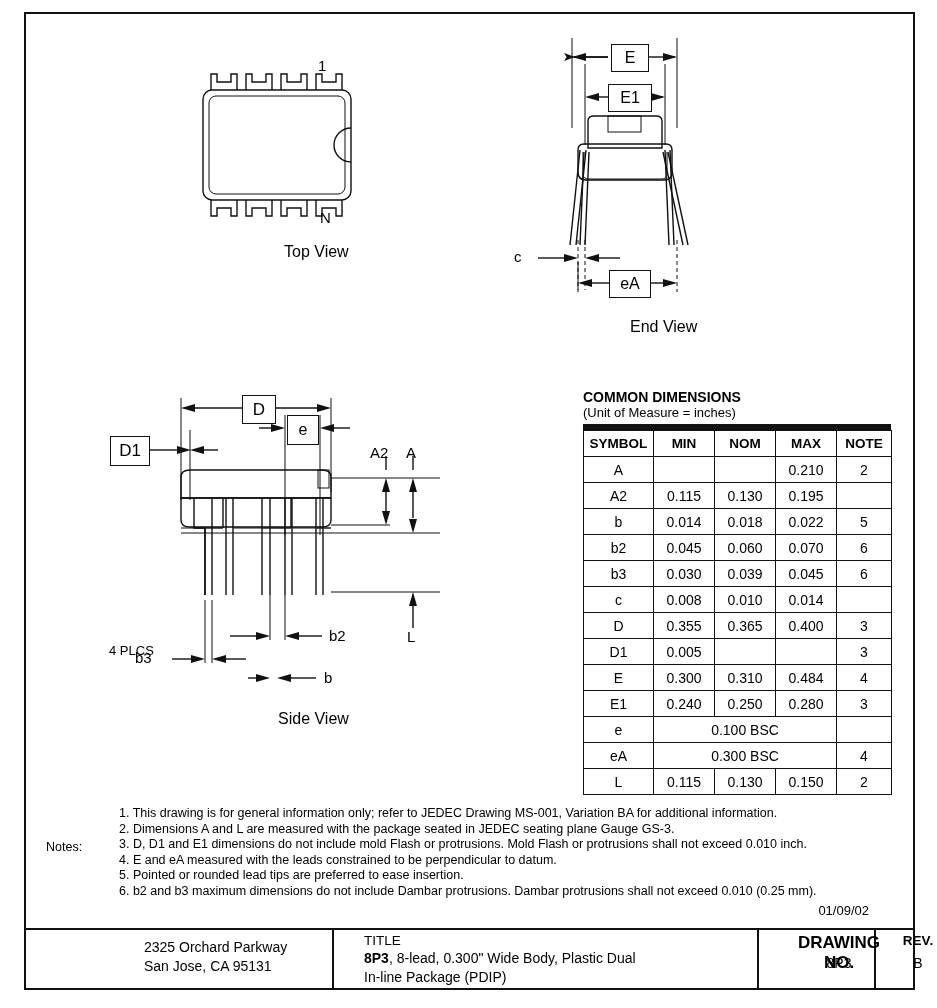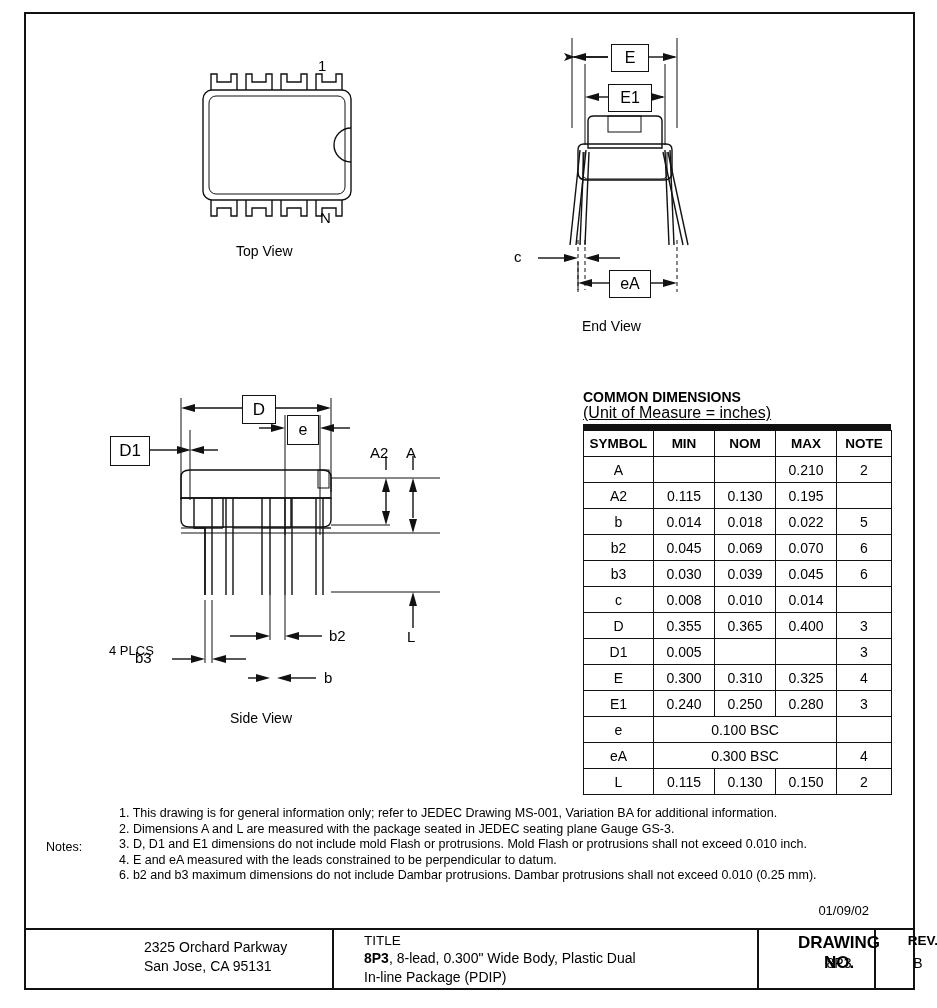--- a/index.html
+++ b/index.html
@@ -28,41 +28,41 @@
   .col-sym{width:70px;}
   .col-num{width:61px;}
   .col-note{width:55px;}
   .tbl-topbar{
     position:absolute;left:583px;top:424px;width:308px;height:6px;background:#111;
   }
   .tbl-title{
     position:absolute;left:583px;top:389px;width:308px;text-align:left;
     font-size:14px;font-weight:bold;line-height:16px;
   }
-  .tbl-sub{font-weight:normal;font-size:16px;text-decoration:underline;}
+  .tbl-sub{font-weight:normal;font-size:13px;}
   .notes-label{position:absolute;left:46px;top:840px;font-size:12.5px;}
   .notes-list{position:absolute;left:100px;top:806px;font-size:12.5px;line-height:15.6px;margin-left:19px;}
   .notes-list div{white-space:nowrap;}
   .date{position:absolute;left:0;top:903px;width:891px;text-align:right;font-size:13px;}
   .date-inner{padding-right:22px;text-align:center;}
 
   
   .titleblock{position:absolute;left:24px;top:928px;width:891px;height:56px;}
   .tb-div{position:absolute;top:0;width:2px;height:62px;background:#111;}
   .tb-addr{position:absolute;left:120px;top:10px;font-size:14px;line-height:19px;}
   .tb-title-lbl{position:absolute;left:340px;top:5px;font-size:13.5px;font-weight:normal;}
   .tb-title-txt{position:absolute;left:340px;top:21px;font-size:14px;line-height:19px;}
   .tb-dno-lbl{position:absolute;left:757px;top:5px;width:116px;text-align:center;font-size:17px;font-weight:bold;}
   .tb-dno-val{position:absolute;left:757px;top:27px;width:116px;text-align:center;font-size:14px;}
-  .tb-rev-lbl{position:absolute;left:874px;top:5px;width:40px;text-align:right;font-size:13.5px;font-weight:bold;}
+  .tb-rev-lbl{position:absolute;left:874px;top:5px;width:40px;text-align:center;font-size:13.5px;font-weight:bold;}
   .tb-rev-val{position:absolute;left:874px;top:27px;width:40px;text-align:center;font-size:14px;}
   .tb-topline{position:absolute;left:24px;top:928px;width:891px;height:2px;background:#111;}
 
   
-  .caption{position:absolute;font-size:14px;}
+  .caption{position:absolute;font-size:16px;margin-left:48px;}
 </style>
 </head>
 <body>
 
 <div class="page-border"></div>
 
 <div class="svg-layer">
 <svg width="937" height="1008" viewBox="0 0 937 1008" xmlns="http://www.w3.org/2000/svg">
   <defs>
     <marker id="ah" markerWidth="11" markerHeight="8" refX="10" refY="4" orient="auto" markerUnits="userSpaceOnUse">
@@ -315,21 +315,21 @@
         <tr>
           <td>b</td>
           <td>0.014</td>
           <td>0.018</td>
           <td>0.022</td>
           <td>5</td>
         </tr>
         <tr>
           <td>b2</td>
           <td>0.045</td>
-          <td>0.069</td>
+          <td>0.060</td>
           <td>0.070</td>
           <td>6</td>
         </tr>
         <tr>
           <td>b3</td>
           <td>0.030</td>
           <td>0.039</td>
           <td>0.045</td>
           <td>6</td>
         </tr>
@@ -351,21 +351,21 @@
           <td>D1</td>
           <td>0.005</td>
           <td></td>
           <td></td>
           <td>3</td>
         </tr>
         <tr>
           <td>E</td>
           <td>0.300</td>
           <td>0.310</td>
-          <td>0.325</td>
+          <td>0.484</td>
           <td>4</td>
         </tr>
         <tr>
           <td>E1</td>
           <td>0.240</td>
           <td>0.250</td>
           <td>0.280</td>
           <td>3</td>
         </tr>
         <tr>
@@ -388,20 +388,21 @@
       </tbody>
   </table>
 </div>
 
 <div class="notes-label">Notes:</div>
 <div class="notes-list" id="notes-list">
     <div>1. This drawing is for general information only; refer to JEDEC Drawing MS-001, Variation BA for additional information.</div>
     <div>2. Dimensions A and L are measured with the package seated in JEDEC seating plane Gauge GS-3.</div>
     <div>3. D, D1 and E1 dimensions do not include mold Flash or protrusions.  Mold Flash or protrusions shall not exceed 0.010 inch.</div>
     <div>4. E and eA measured with the leads constrained to be perpendicular to datum.</div>
+    <div>5. Pointed or rounded lead tips are preferred to ease insertion.</div>
     <div>6. b2 and b3 maximum dimensions do not include Dambar protrusions.  Dambar protrusions shall not exceed 0.010 (0.25 mm).</div>
   </div>
 <div class="date"><span class="date-inner">01/09/02</span></div>
 
 <div class="tb-topline"></div>
 <div class="titleblock">
   <div class="tb-div" style="left:308px;"></div>
   <div class="tb-div" style="left:733px;"></div>
   <div class="tb-div" style="left:850px;"></div>
 

